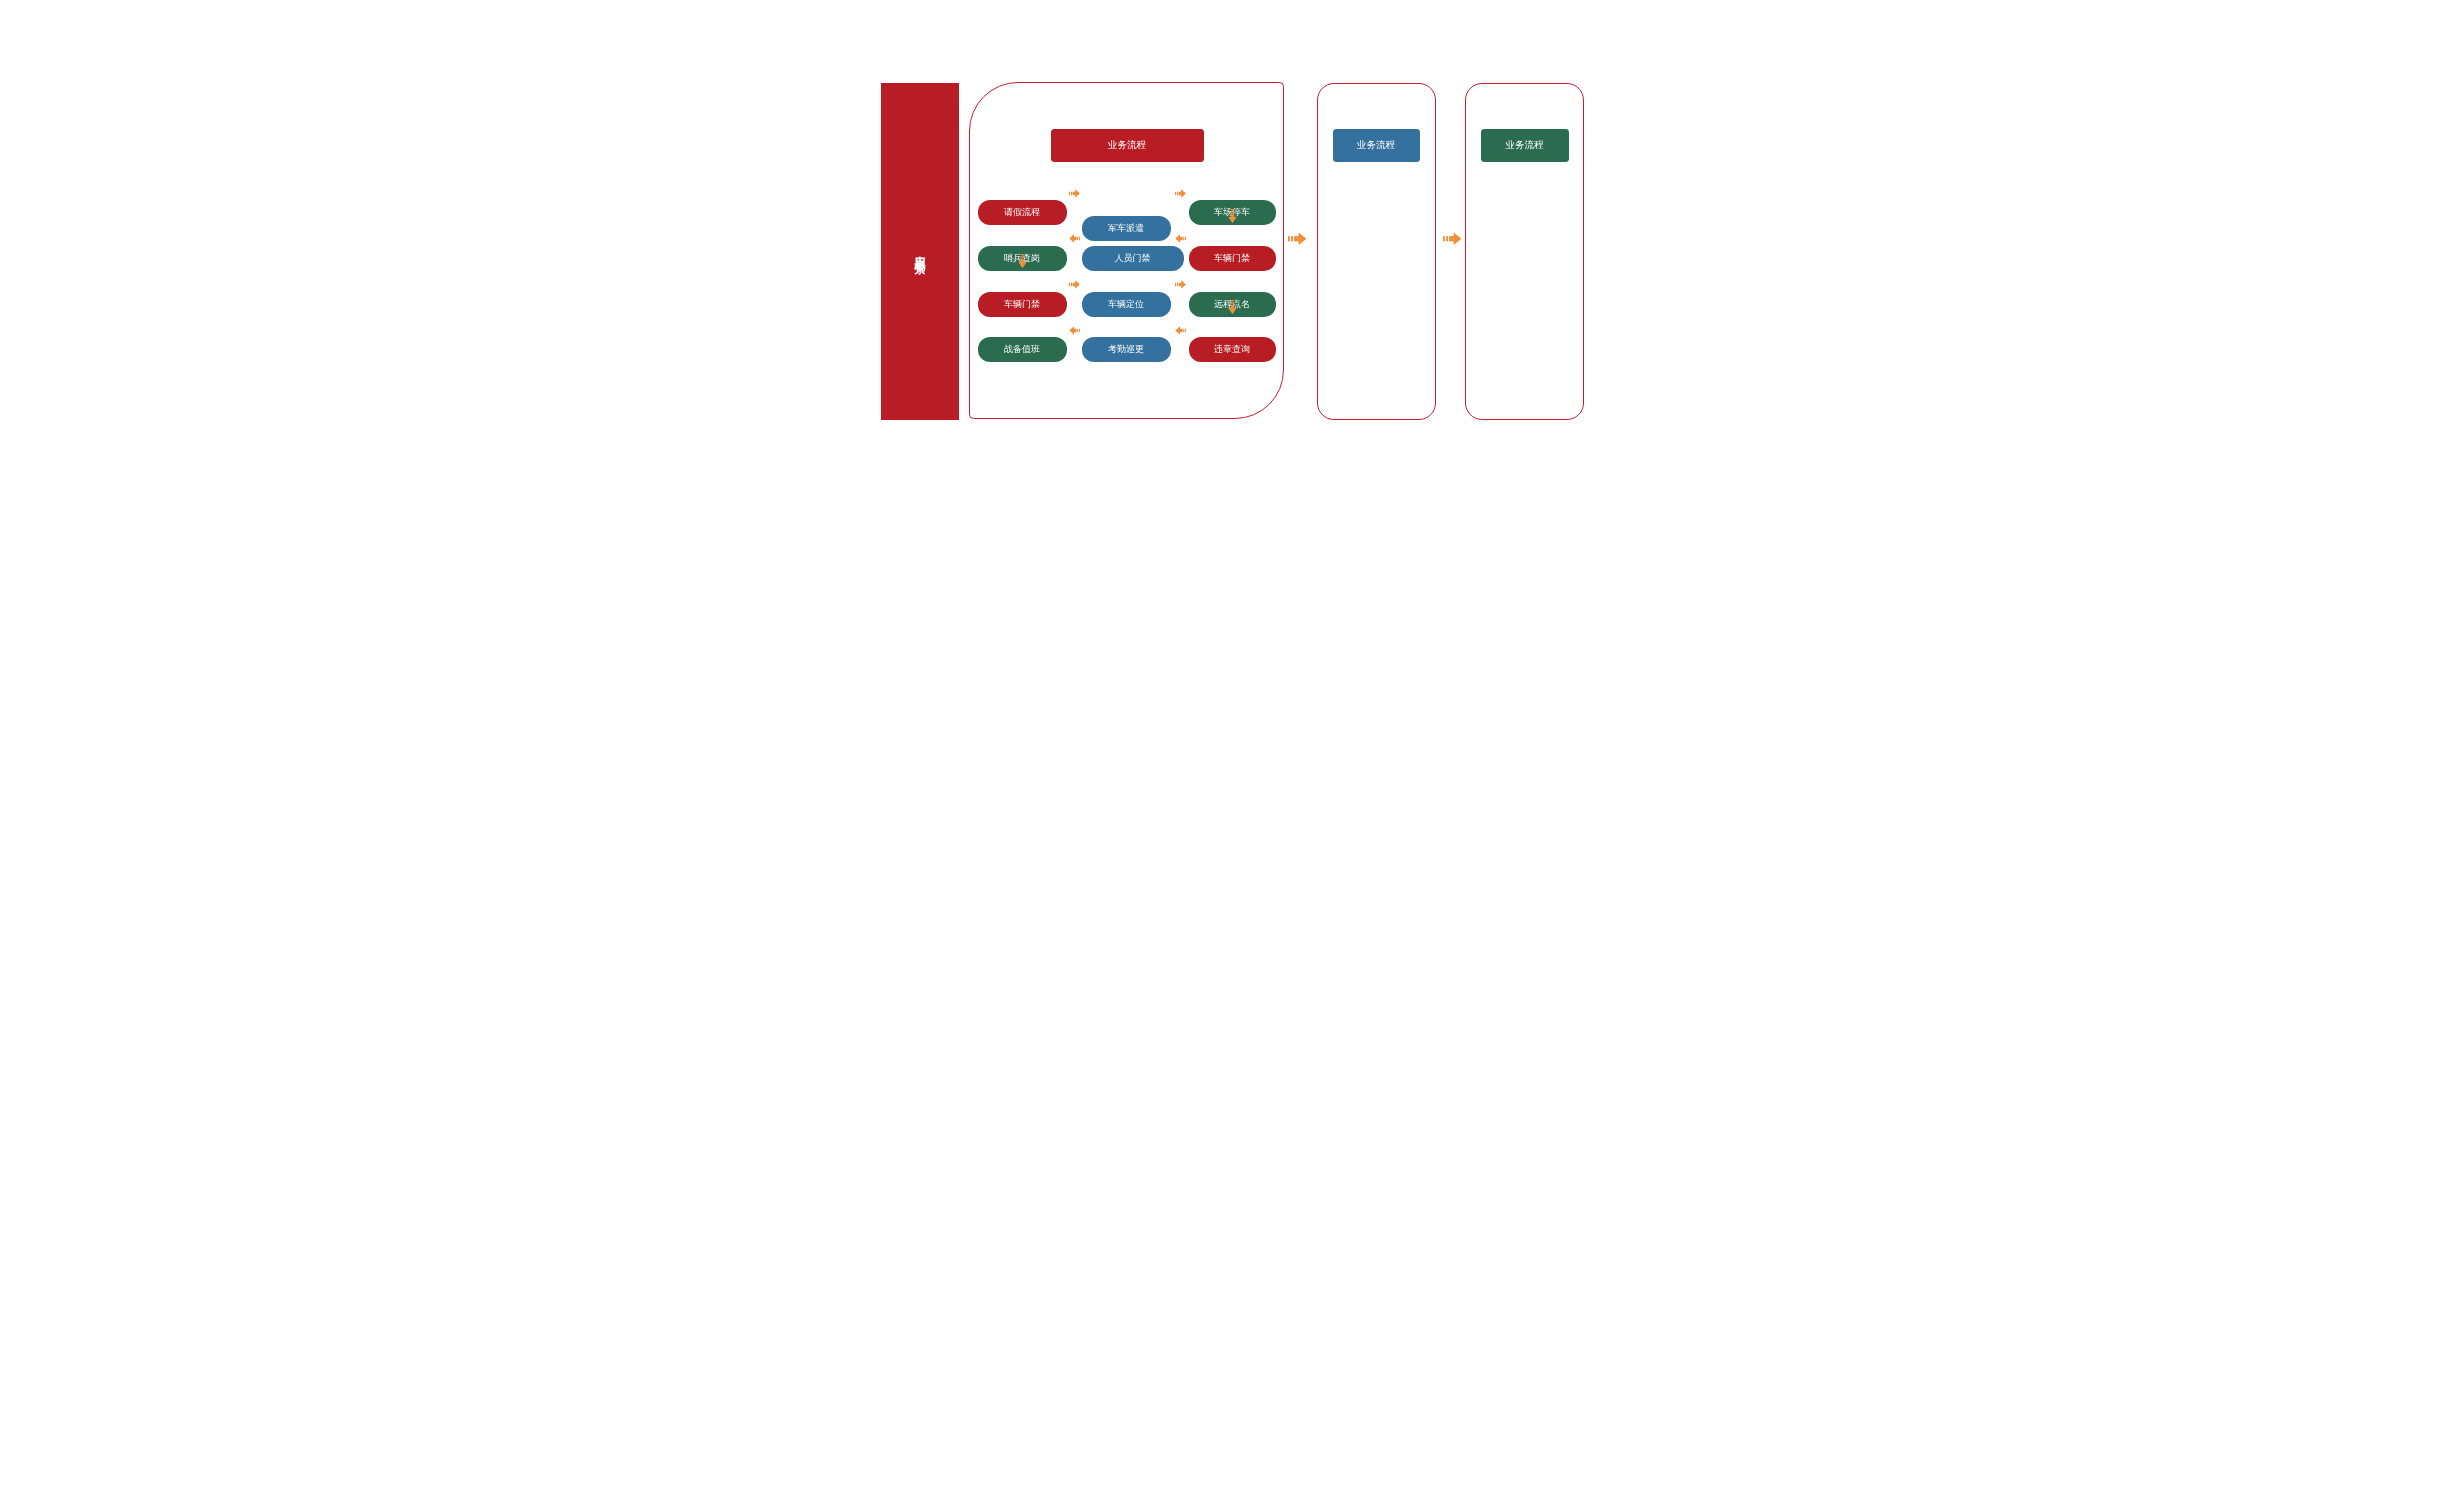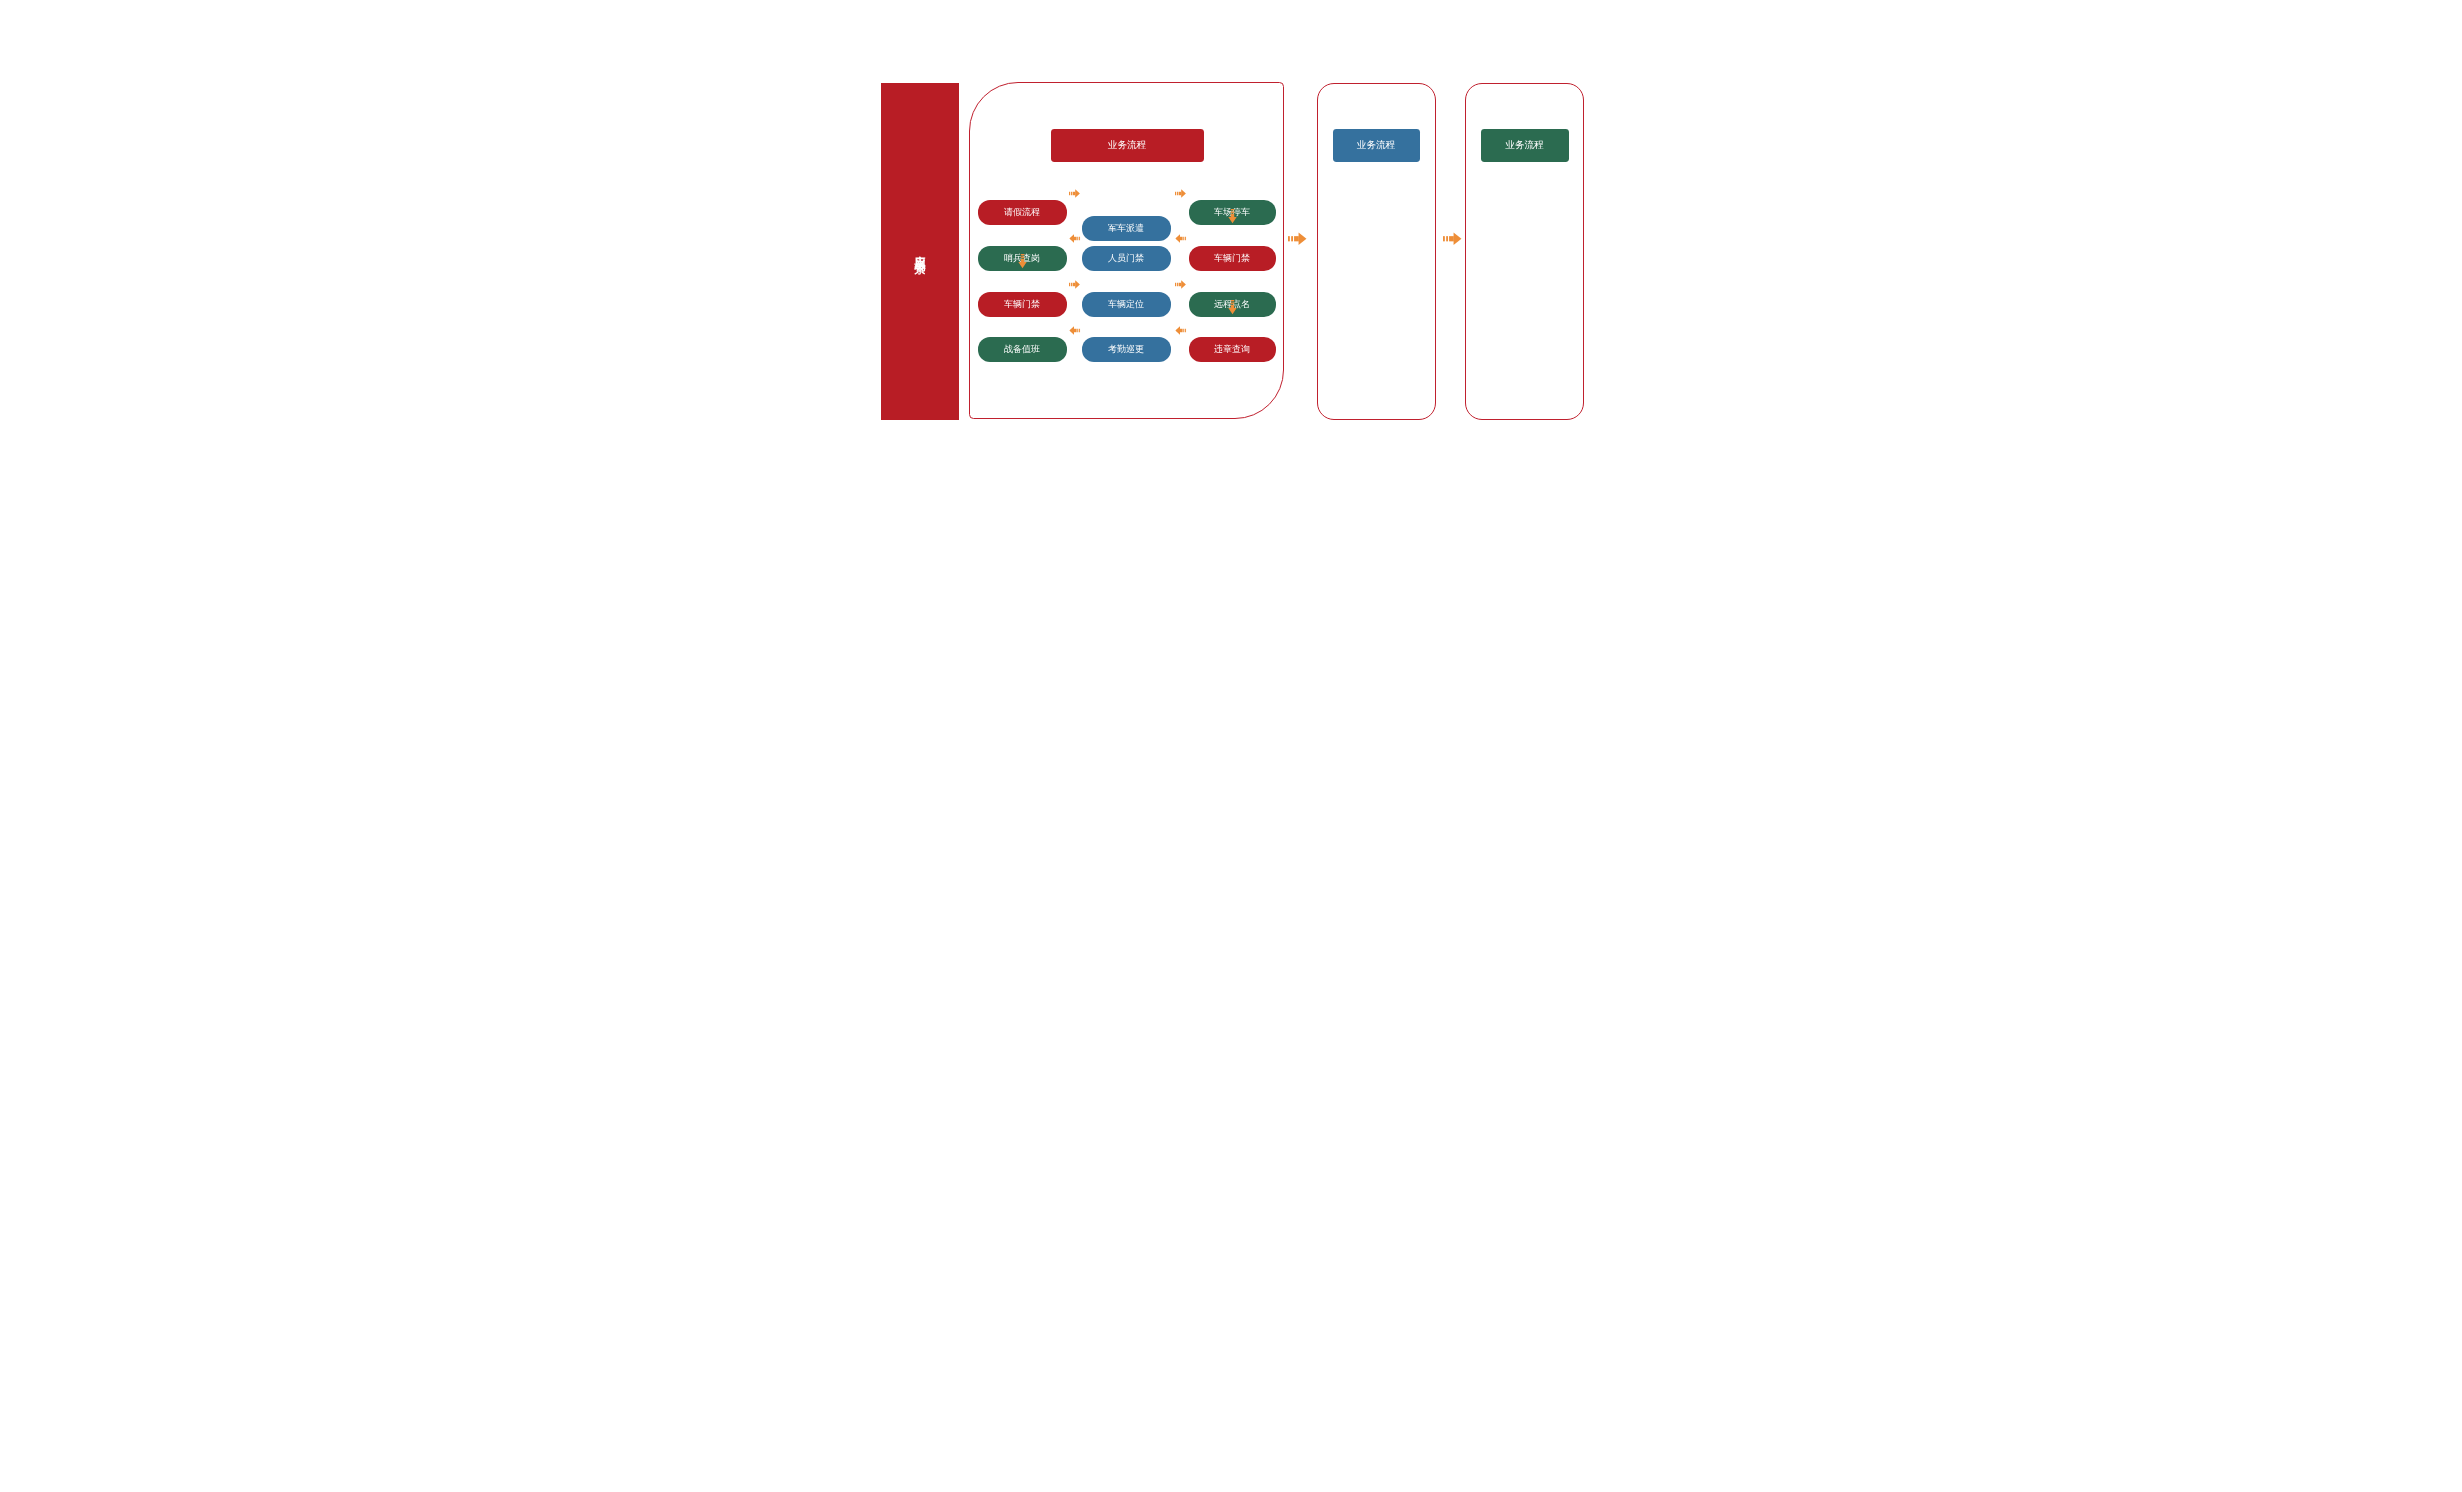--- a/index.html
+++ b/index.html
@@ -62,21 +62,21 @@
   </div>
 
   <div class="panel main"></div>
   <div class="hdr main-hdr" data-variant="red">业务流程</div>
 
   <div class="box" style="left:157px;top:180px;width:89px" data-variant="red">请假流程</div>
   <div class="box" style="left:261px;top:196px;width:89px" data-variant="blue">军车派遣</div>
   <div class="box" style="left:368px;top:180px;width:87px" data-variant="green">车场停车</div>
 
   <div class="box" style="left:157px;top:226px;width:89px" data-variant="green">哨兵查岗</div>
-  <div class="box" style="left:261px;top:226px;width:89px" data-variant="blue">人员门禁</div>
+  <div class="box" style="left:261px;top:226px;width:102px" data-variant="blue">人员门禁</div>
   <div class="box" style="left:368px;top:226px;width:87px" data-variant="red">车辆门禁</div>
 
   <div class="box" style="left:157px;top:272px;width:89px" data-variant="red">车辆门禁</div>
   <div class="box" style="left:261px;top:272px;width:89px" data-variant="blue">车辆定位</div>
   <div class="box" style="left:368px;top:272px;width:87px" data-variant="green">远程点名</div>
 
   <div class="box" style="left:157px;top:317px;width:89px" data-variant="green">战备值班</div>
   <div class="box" style="left:261px;top:317px;width:89px" data-variant="blue">考勤巡更</div>
   <div class="box" style="left:368px;top:317px;width:87px" data-variant="red">违章查询</div>
 

